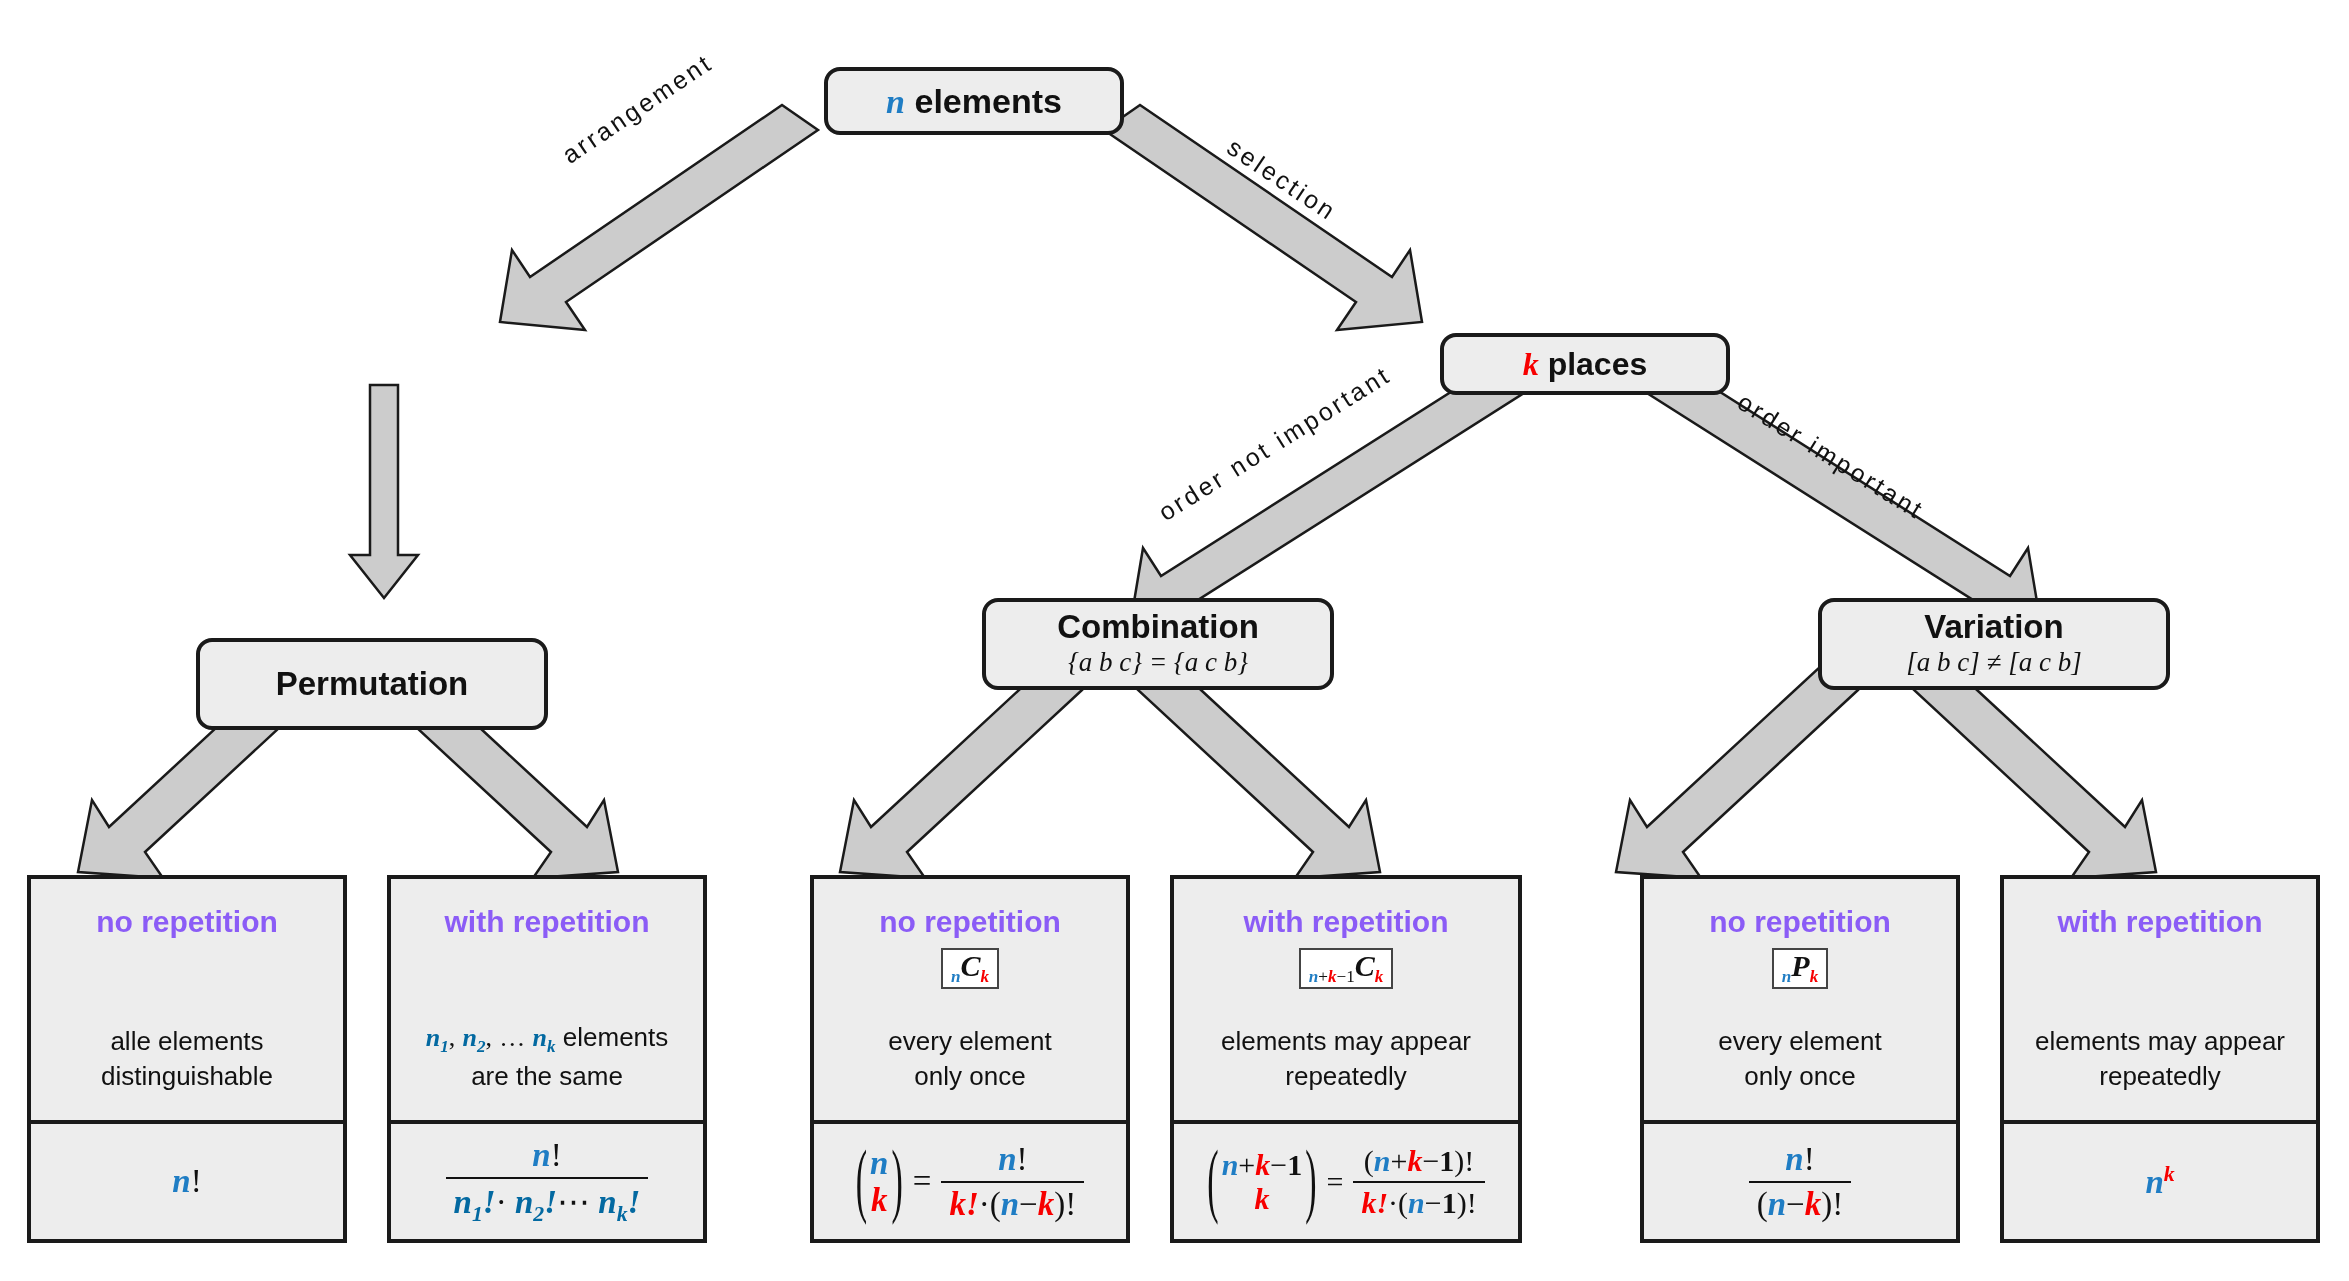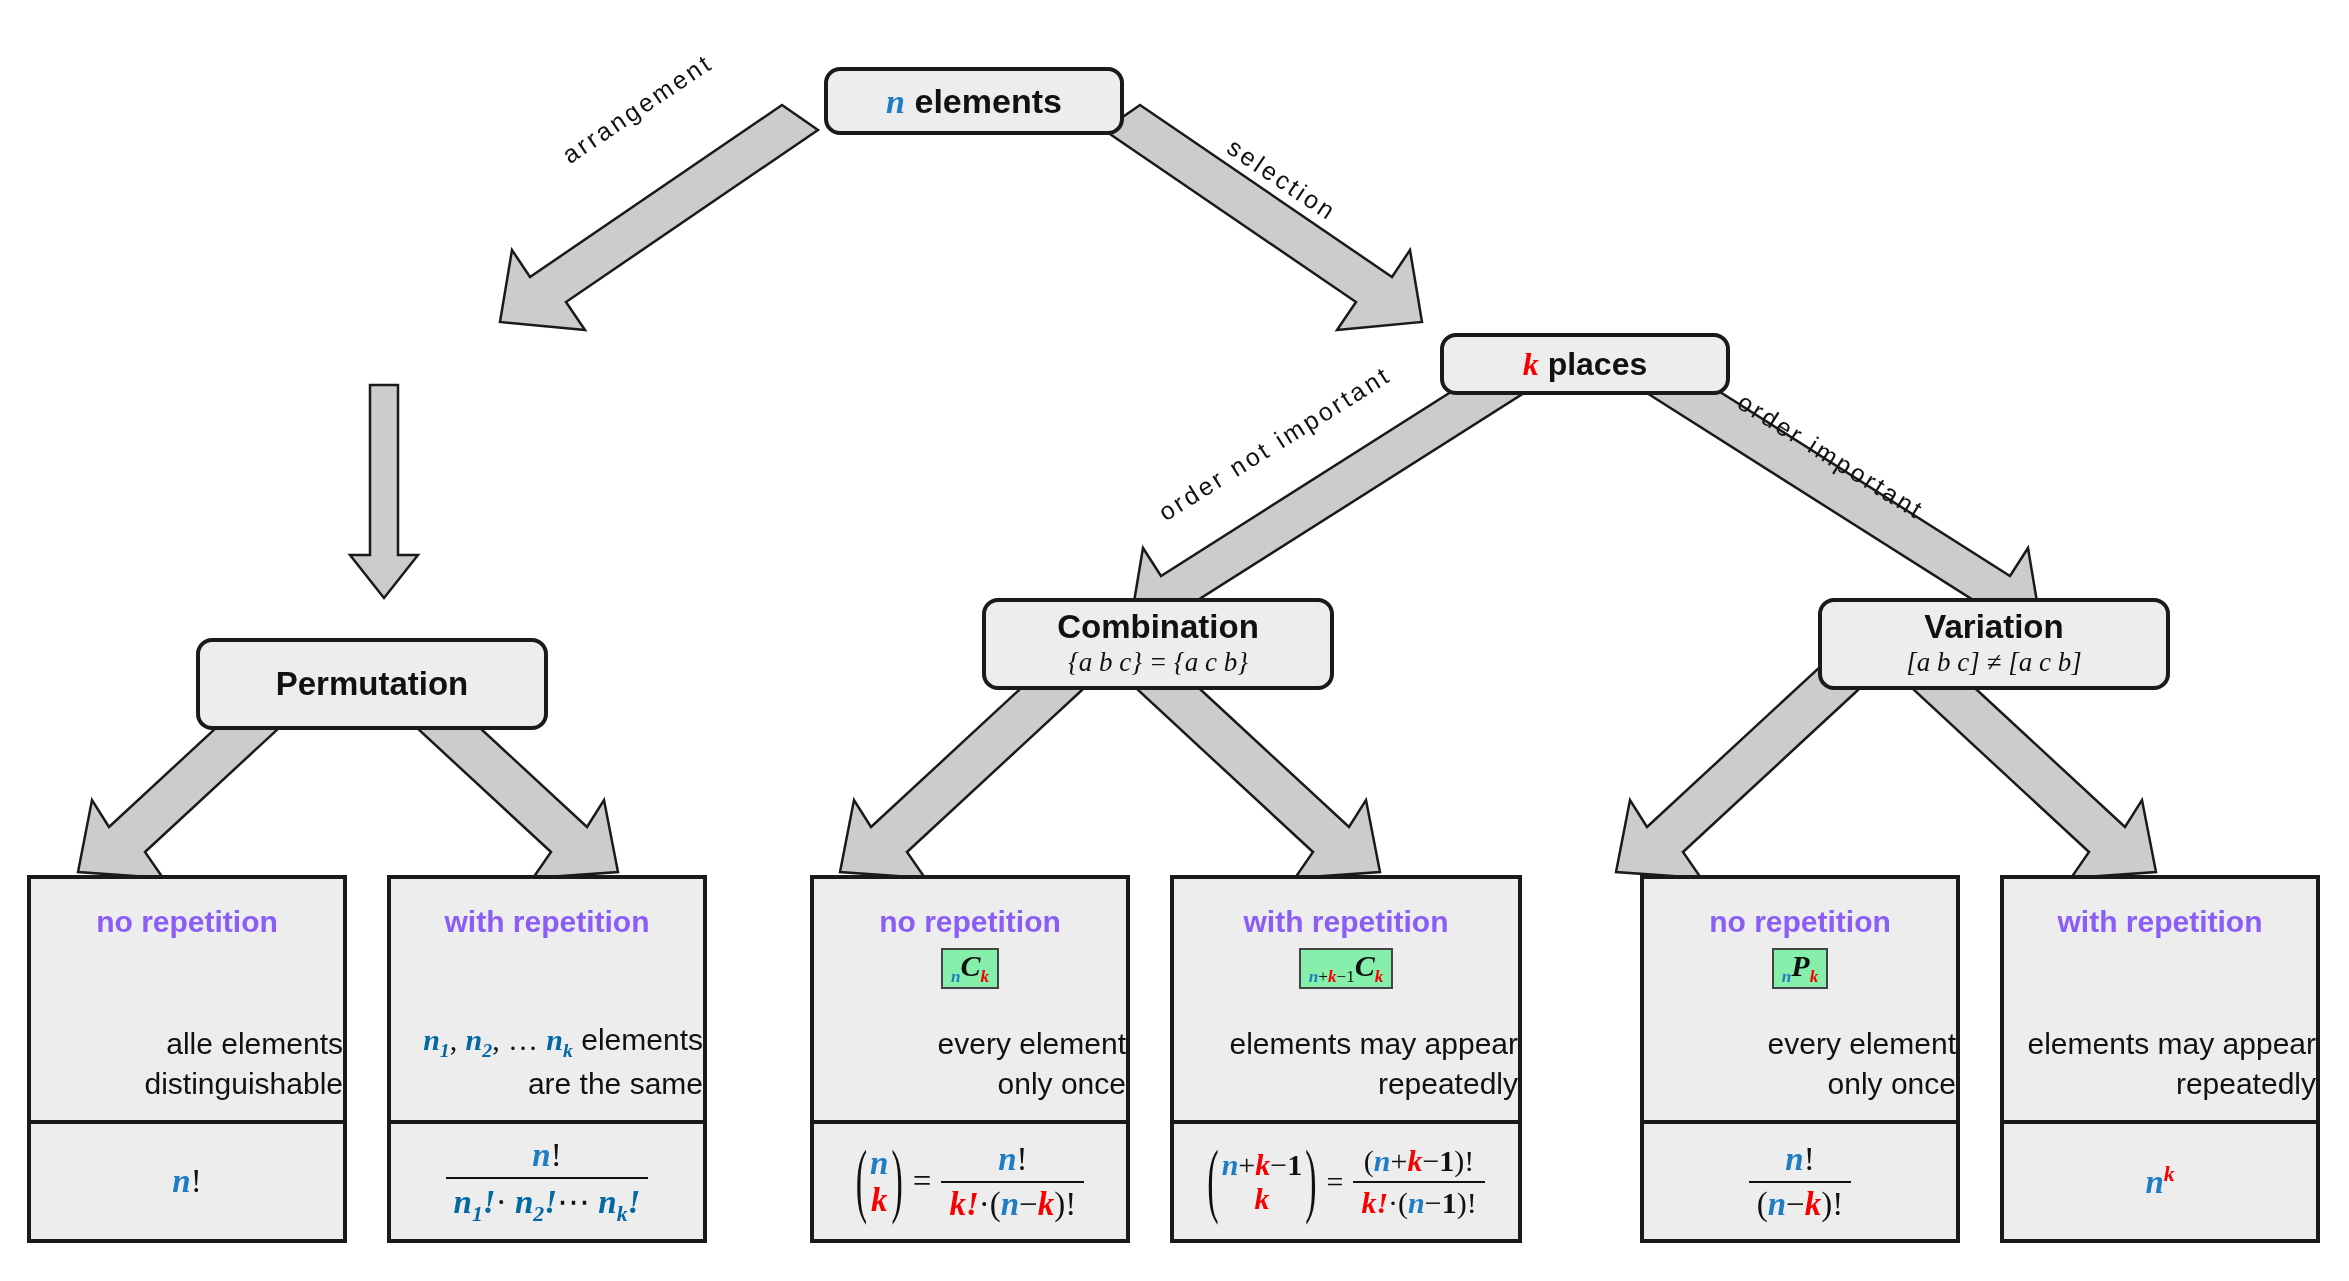--- a/index.html
+++ b/index.html
@@ -25,23 +25,23 @@
           z-index:6;font-family:"Liberation Sans",sans-serif;}
 
   
   .leaf{position:absolute;background:#ededed;border:4px solid #1a1a1a;box-sizing:border-box;
         display:flex;flex-direction:column;z-index:5;}
   .leaf .upper{flex:0 0 245px;display:flex;flex-direction:column;align-items:center;
                border-bottom:4px solid #1a1a1a;box-sizing:border-box;padding-top:26px;}
   .leaf .lower{flex:1 1 auto;display:flex;align-items:center;justify-content:center;
                box-sizing:border-box;}
   .leaf .hdr{font-size:30px;font-weight:bold;color:#8b5cf6;text-align:center;line-height:1.15;}
-  .leaf .notation{margin-top:8px;border:2px solid #444;background:#86efac;padding:1px 8px 2px 8px;
+  .leaf .notation{margin-top:8px;border:2px solid #444;background:#ffffff;padding:1px 8px 2px 8px;
                   display:inline-block;line-height:1;}
-  .leaf .desc{margin-top:auto;margin-bottom:16px;font-size:30px;color:#111;text-align:right;
+  .leaf .desc{margin-top:auto;margin-bottom:26px;font-size:26px;color:#111;text-align:center;
               line-height:1.34;width:100%;}
   .leaf .formula{font-family:"Liberation Serif",serif;font-size:33px;color:#111;
                  display:flex;align-items:center;justify-content:center;gap:6px;}
 
   
   .frac{display:inline-flex;flex-direction:column;align-items:center;vertical-align:middle;}
   .frac .num{padding:0 8px 3px 8px;}
   .frac .den{padding:3px 8px 0 8px;border-top:2.5px solid #111;}
 
   

